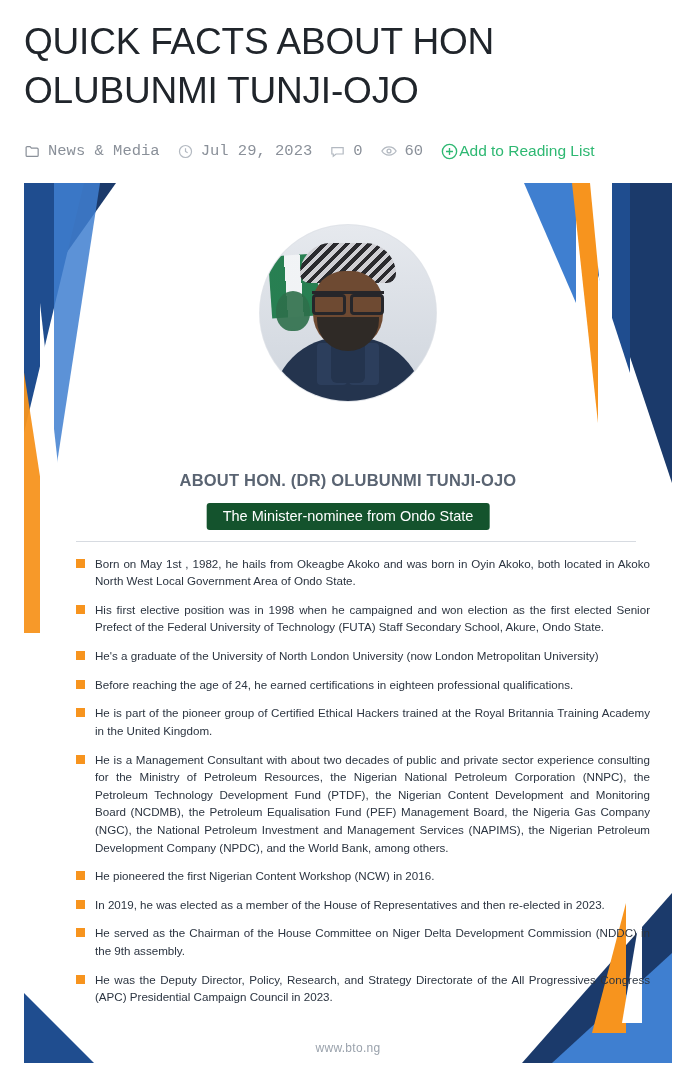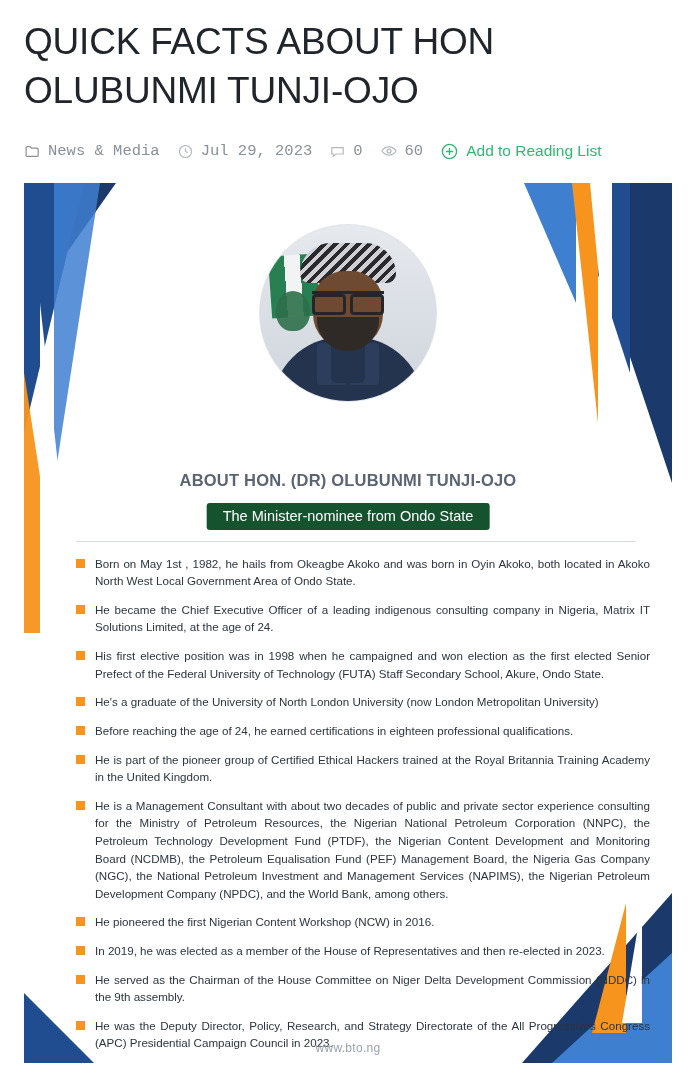--- a/index.html
+++ b/index.html
@@ -43,21 +43,21 @@
   .meta-icon { display: inline-flex; align-items: center; justify-content: center; }
   .meta-icon svg { display: block; }
 
   .reading-list {
     display: flex;
     align-items: center;
     color: #2eb872;
     font-size: 15.5px;
     cursor: pointer;
   }
-  .reading-list .label { margin-left: 7px; color: #2eb872; }
+  .reading-list .label { color: #2eb872; }
 
   
   .poster {
     position: relative;
     margin: 22px 24px 0 24px;
     width: 648px;
     height: 880px;
     background: #ffffff;
     overflow: hidden;
   }
@@ -318,24 +318,20 @@
     <div class="poster-badge">The Minister-nominee from Ondo State</div>
     <div class="divider"></div>
 
     <div class="facts">
       <div class="fact">
         <span class="bullet"></span>
         <span class="fact-text">Born on May 1st , 1982, he hails from Okeagbe Akoko and was born in Oyin Akoko, both located in Akoko North West Local Government Area of Ondo State.</span>
       </div>
       <div class="fact">
         <span class="bullet"></span>
-        <span class="fact-text">He became the Chief Executive Officer of a leading indigenous consulting company in Nigeria, Matrix IT Solutions Limited, at the age of 24.</span>
-      </div>
-      <div class="fact">
-        <span class="bullet"></span>
         <span class="fact-text">His first elective position was in 1998 when he campaigned and won election as the first elected Senior Prefect of the Federal University of Technology (FUTA) Staff Secondary School, Akure, Ondo State.</span>
       </div>
       <div class="fact">
         <span class="bullet"></span>
         <span class="fact-text">He's a graduate of the University of North London University (now London Metropolitan University)</span>
       </div>
       <div class="fact">
         <span class="bullet"></span>
         <span class="fact-text">Before reaching the age of 24, he earned certifications in eighteen professional qualifications.</span>
       </div>

